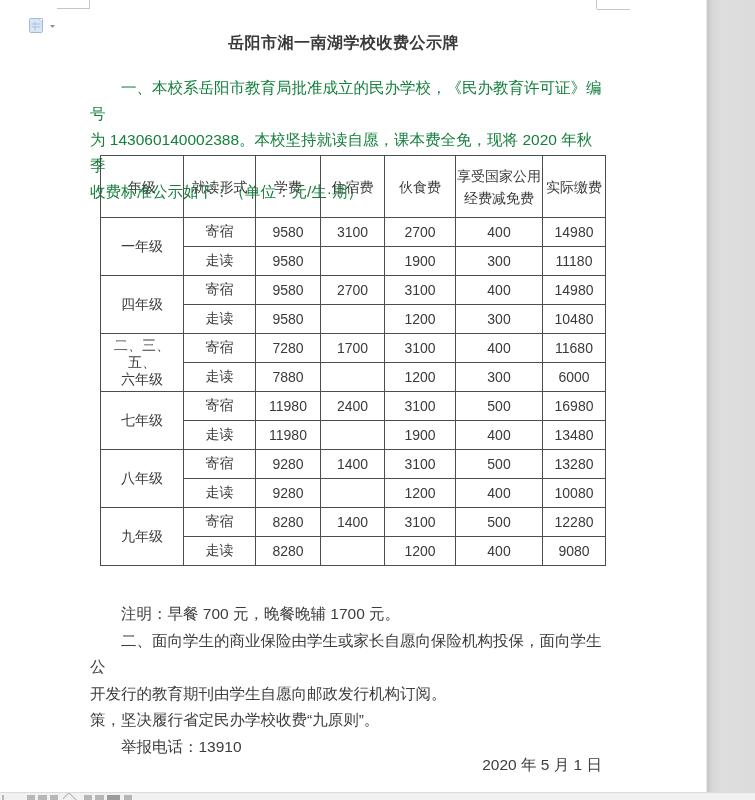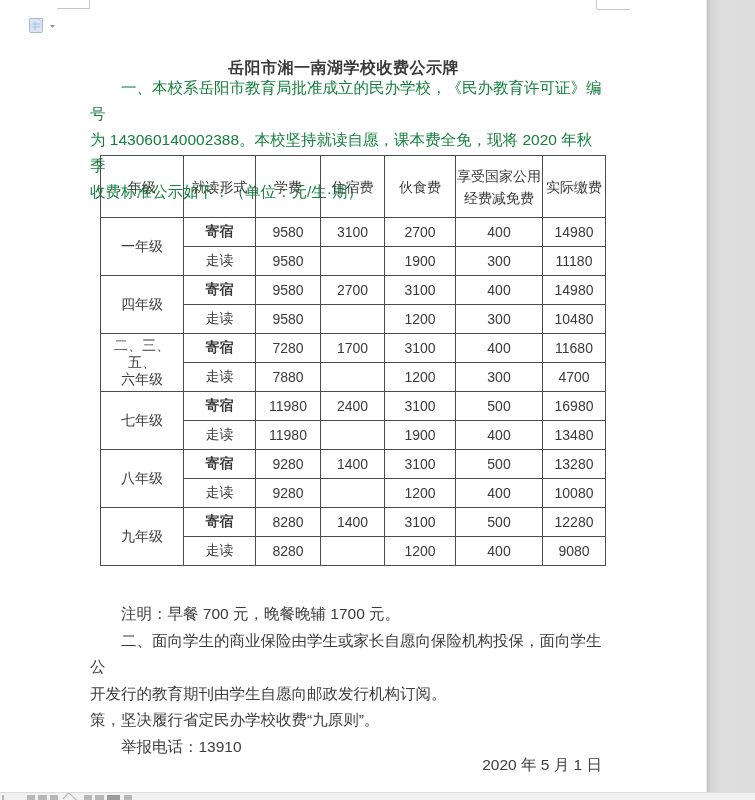--- a/index.html
+++ b/index.html
@@ -23,42 +23,42 @@
   .crop-l-v { left:89px; top:0;    width:1px;  height:8px; }
   .crop-r-h { left:597px; top:9px; width:33px; height:1px; }
   .crop-r-v { left:596px; top:0;   width:1px;  height:9px; }
 
   
   .paste-btn { position:absolute; left:26px; top:15px; width:32px; height:22px; cursor:pointer; }
   .paste-btn svg { display:block; }
 
   
   .doc-title {
-    position:absolute; top:58px; left:90px; width:507px;
+    position:absolute; top:33px; left:90px; width:507px;
     text-align:center; font-size:16px; font-weight:bold; color:#3a3a3a;
     letter-spacing:0.5px;
   }
   .intro {
     position:absolute; top:75px; left:90px; width:512px;
     font-size:15.5px; line-height:26px; color:#15803d;
   }
   .indent { text-indent:31px; }
 
   table.fee-table {
     position:absolute; top:155px; left:100px;
     border-collapse:collapse; table-layout:fixed;
   }
   .fee-table td {
     border:1.5px solid #4c4c4c; text-align:center; vertical-align:middle;
     font-size:14px; color:#3a3a3a; padding:0; overflow:hidden;
   }
   .fee-table thead td { height:61px; white-space:pre-line; line-height:22px; }
   .fee-table tbody td { height:28px; }
   .grade-cell { white-space:pre-line; font-size:13.5px; line-height:17px; }
-  .form-bold { font-weight:bold; }
+  .form-bold { font-weight:normal; }
 
   .notes {
     position:absolute; top:574px; left:90px; width:514px;
     font-size:15.5px; line-height:26.6px;margin-top:27px;
   }
 
   .signature {
     position:absolute; top:751px; left:90px; width:512px; text-align:right;
     font-size:15.5px;
   }
@@ -174,21 +174,21 @@
           <td>3100</td>
           <td>400</td>
           <td>11680</td>
         </tr>
         <tr>
           <td class="">走读</td>
           <td>7880</td>
           <td></td>
           <td>1200</td>
           <td>300</td>
-          <td>4700</td>
+          <td>6000</td>
         </tr>
         <tr>
           <td rowspan="2" class="grade-cell">七年级</td>
           <td class="form-bold">寄宿</td>
           <td>11980</td>
           <td>2400</td>
           <td>3100</td>
           <td>500</td>
           <td>16980</td>
         </tr>

